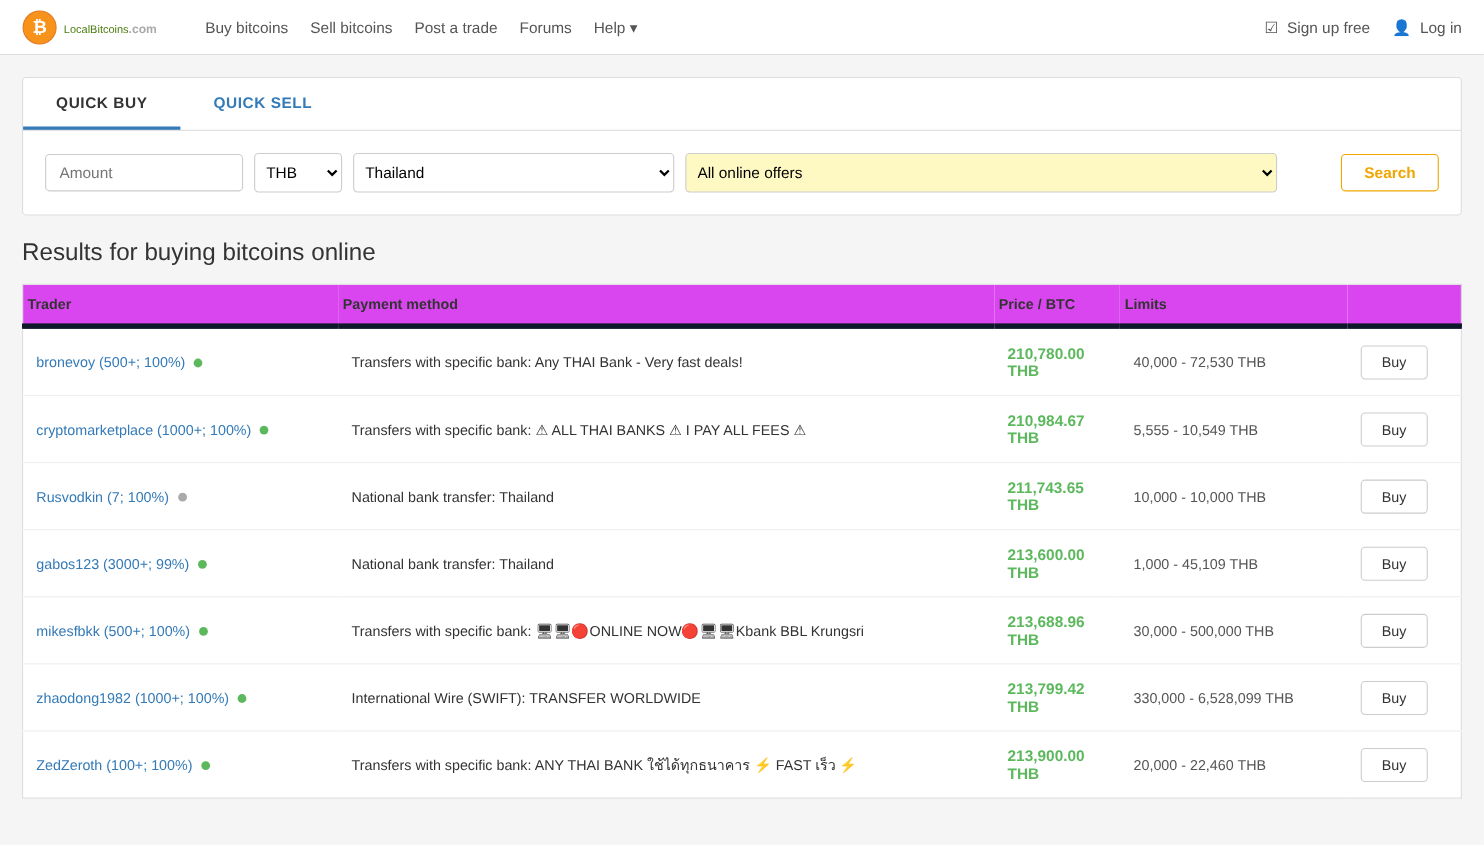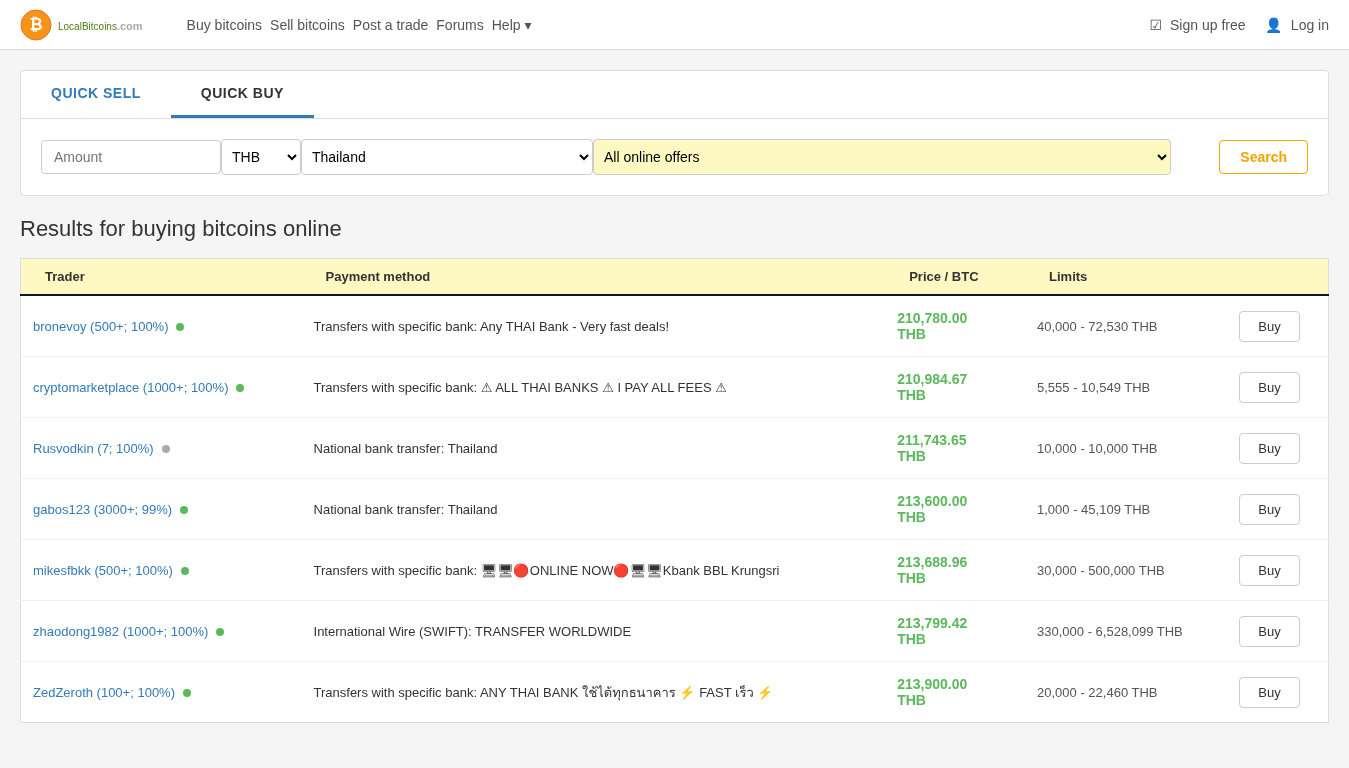--- a/index.html
+++ b/index.html
@@ -26,21 +26,21 @@
       margin-right: 6px;
     }
     .brand-text {
       font-size: 18px;
       font-weight: bold;
       color: #333;
     }
     .brand-text span { color: #4d7c0f; font-weight: normal; font-size: 10px; }
     .nav-links {
       display: flex;
-      gap: 8px;
+      gap: 20px;
       flex: 1;
       padding-left: 24px;
     }
     .nav-link {
       text-decoration: none;
       color: #555;
       font-size: 14px;
     }
     .nav-right {
       display: flex;
@@ -80,20 +80,21 @@
     .panel-tab.active {
       color: #333;
       border-bottom: 3px solid #337ab7;
     }
     .panel-tab.inactive {
       color: #337ab7;
     }
     .panel-body {
       padding: 20px;
       display: flex;
+      gap: 10px;
       align-items: center;
     }
     .panel-input {
       border: 1px solid #ccc;
       border-radius: 4px;
       padding: 8px 12px;
       font-size: 14px;
       outline: none;
       color: #999;
     }
@@ -144,27 +145,27 @@
       margin-bottom: 16px;
       color: #333;
     }
     .results-table {
       width: 100%;
       border-collapse: collapse;
       background: #fff;
       border: 1px solid #ddd;
     }
     .results-table th {
-      background: #fef9c3;
-      padding: 10px 24px;
+      background: #d946ef;
+      padding: 10px 4px;
       text-align: left;
       font-size: 13px;
       font-weight: bold;
       color: #333;
-      border-bottom: 2px solid #0f172a;
+      border-bottom: 5px solid #0f172a;
     }
     .results-table td {
       padding: 14px 12px;
       border-bottom: 1px solid #eee;
       vertical-align: middle;
     }
     .results-table tr:last-child td { border-bottom: none; }
     .trader-link {
       color: #337ab7;
       text-decoration: none;
@@ -230,22 +231,22 @@
       <span style="margin-right:4px;">👤</span>
       <span>Log in</span>
     </a>
   </div>
 </nav>
 
 <div class="main">
 
   <div class="panel">
     <div class="panel-tabs">
+      <a class="panel-tab active" href="#">QUICK BUY</a>
       <a class="panel-tab inactive" href="#">QUICK SELL</a>
-      <a class="panel-tab active" href="#">QUICK BUY</a>
     </div>
     <div class="panel-body">
       <input class="panel-input amount-input" type="text" placeholder="Amount" style="">
       <select class="currency-select">
         <option>THB</option>
         <option>USD</option>
         <option>EUR</option>
         <option>BTC</option>
       </select>
       <select class="country-select">

